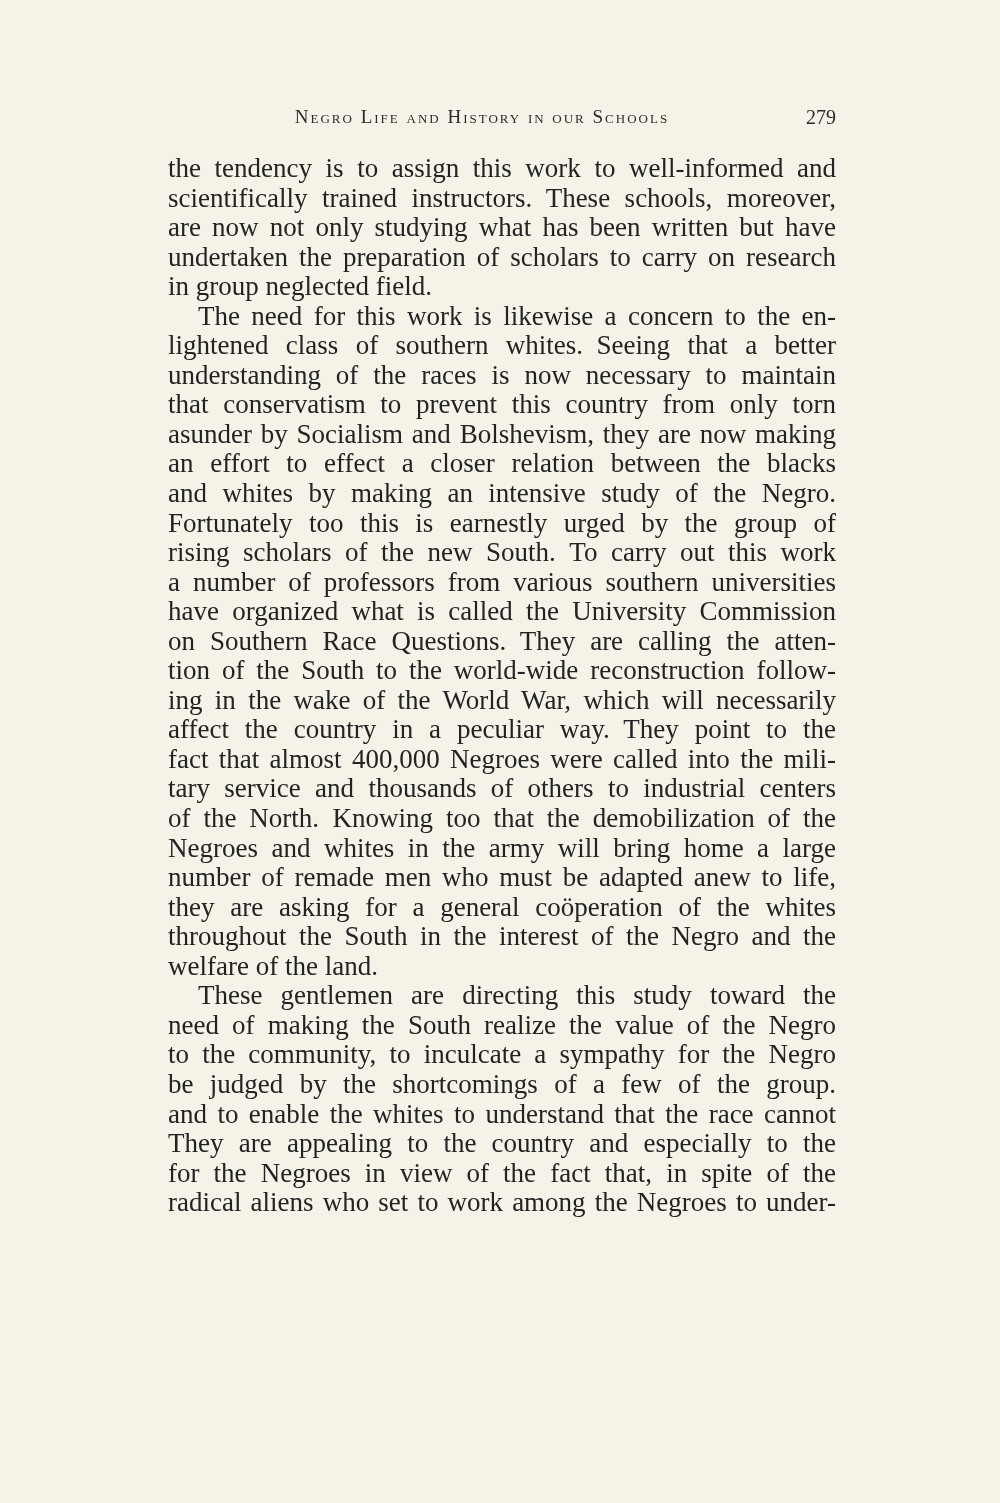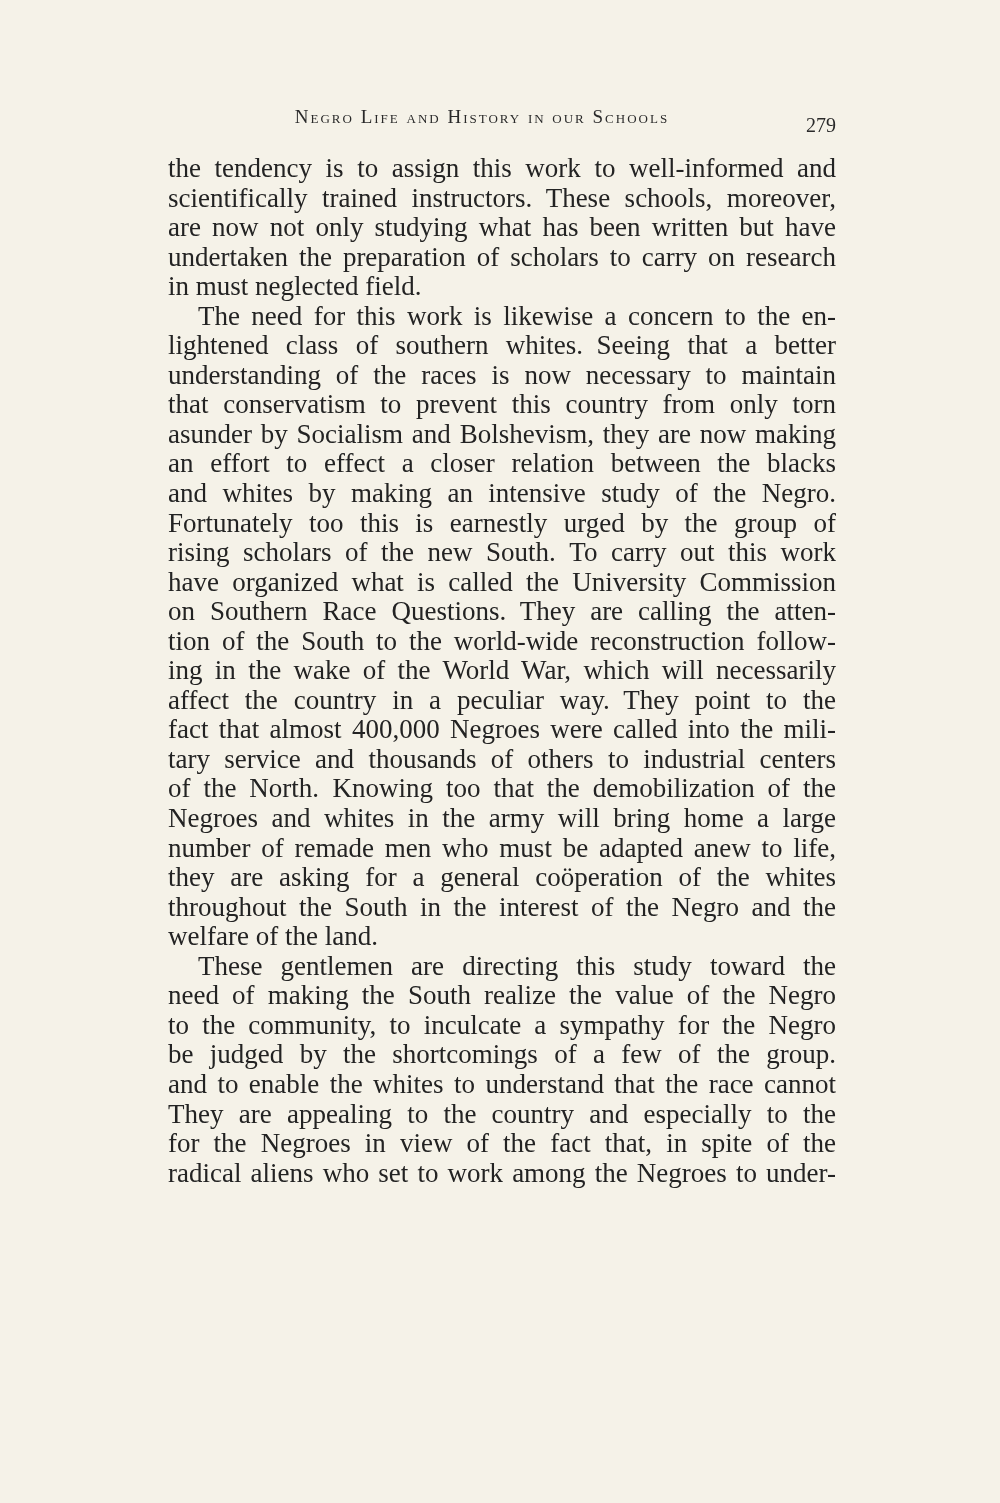--- a/index.html
+++ b/index.html
@@ -35,21 +35,20 @@
     transform: translateX(-50%);
     white-space: nowrap;
   }
   .page-number {
     position: absolute;
     right: 0;
     top: 0;
     font-variant: normal;
     letter-spacing: 0;
     font-size: 20px;
-    margin-top: 8px;
   }
   .page-body {
     margin-top: 18px;
     font-size: 27px;
     line-height: 29.55px;
   }
   .paragraph {
     margin: 0;
   }
   .line {
@@ -72,32 +71,33 @@
     <div class="running-head">
       <span class="running-title">Negro Life and History in our Schools</span>
       <span class="page-number">279</span>
     </div>
     <div class="page-body">
         <div class="paragraph">
           <div class="line just">the tendency is to assign this work to well-informed and</div>
           <div class="line just">scientifically trained instructors. These schools, moreover,</div>
           <div class="line just">are now not only studying what has been written but have</div>
           <div class="line just">undertaken the preparation of scholars to carry on research</div>
-          <div class="line">in must neglected field.</div>
+          <div class="line">in group neglected field.</div>
         </div>
         <div class="paragraph">
           <div class="line just indent">The need for this work is likewise a concern to the en-</div>
           <div class="line just">lightened class of southern whites. Seeing that a better</div>
           <div class="line just">understanding of the races is now necessary to maintain</div>
           <div class="line just">that conservatism to prevent this country from only torn</div>
           <div class="line just">asunder by Socialism and Bolshevism, they are now making</div>
           <div class="line just">an effort to effect a closer relation between the blacks</div>
           <div class="line just">and whites by making an intensive study of the Negro.</div>
           <div class="line just">Fortunately too this is earnestly urged by the group of</div>
           <div class="line just">rising scholars of the new South. To carry out this work</div>
+          <div class="line just">a number of professors from various southern universities</div>
           <div class="line just">have organized what is called the University Commission</div>
           <div class="line just">on Southern Race Questions. They are calling the atten-</div>
           <div class="line just">tion of the South to the world-wide reconstruction follow-</div>
           <div class="line just">ing in the wake of the World War, which will necessarily</div>
           <div class="line just">affect the country in a peculiar way. They point to the</div>
           <div class="line just">fact that almost 400,000 Negroes were called into the mili-</div>
           <div class="line just">tary service and thousands of others to industrial centers</div>
           <div class="line just">of the North. Knowing too that the demobilization of the</div>
           <div class="line just">Negroes and whites in the army will bring home a large</div>
           <div class="line just">number of remade men who must be adapted anew to life,</div>

